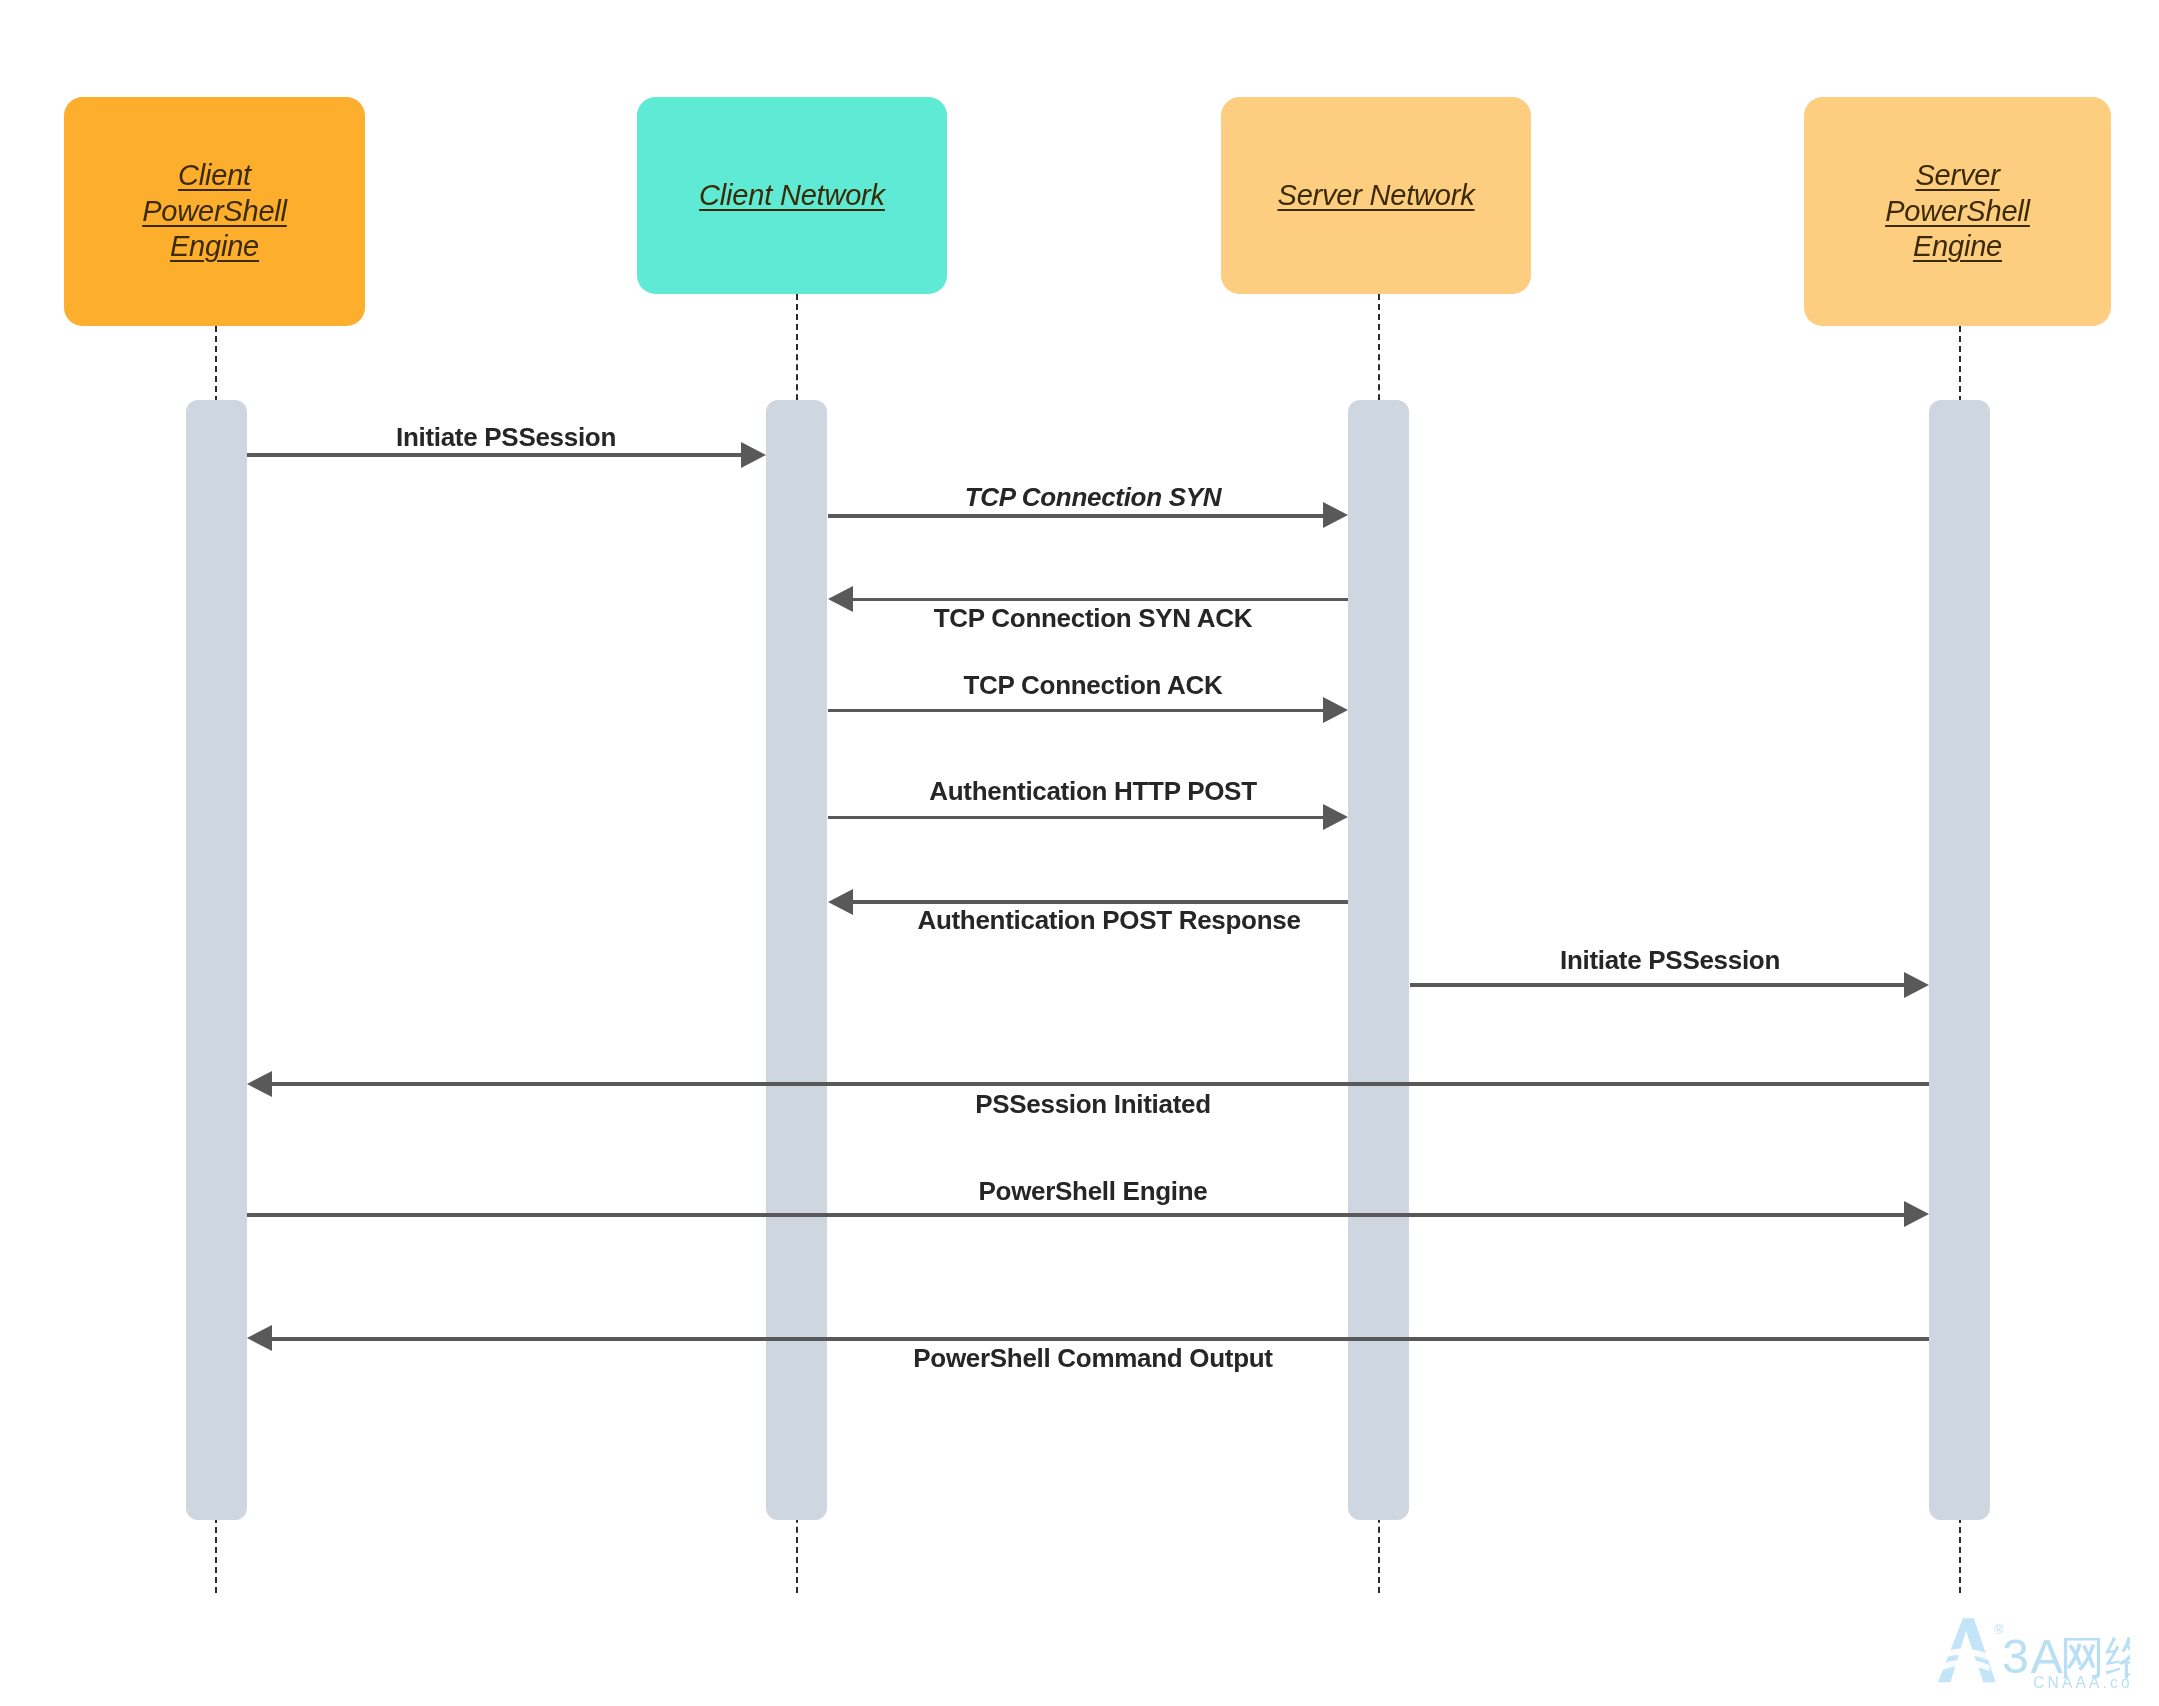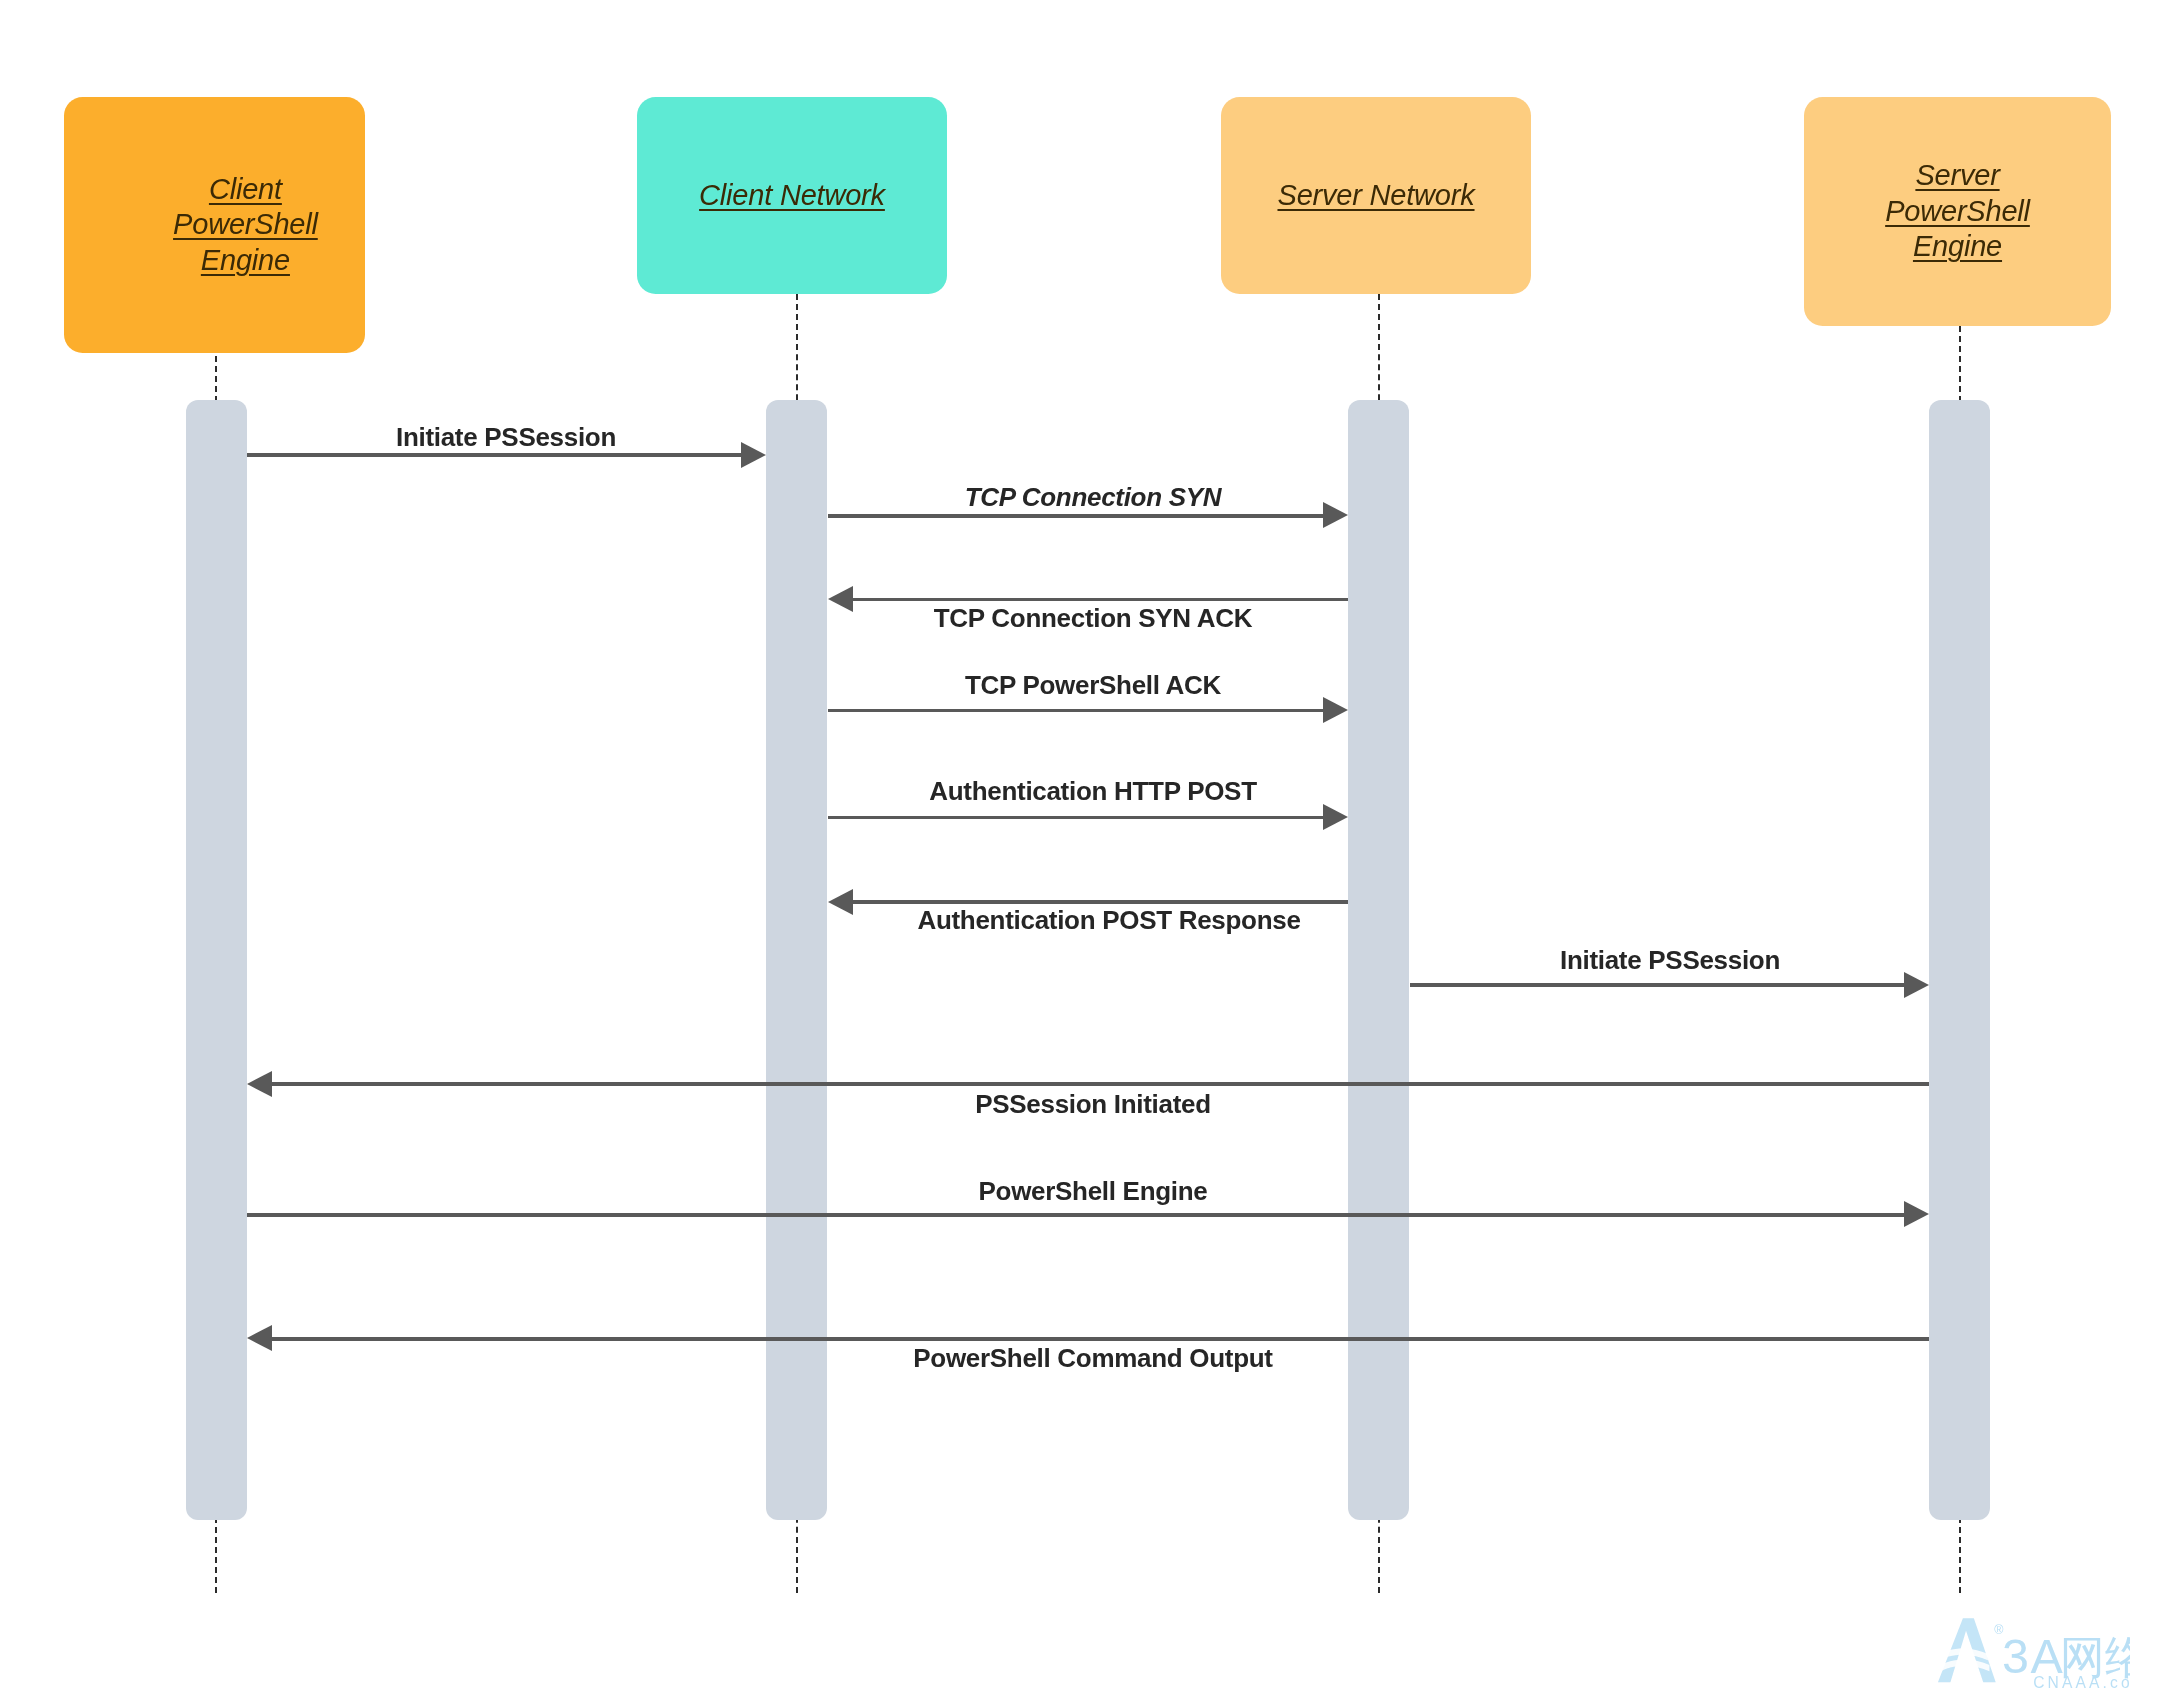--- a/index.html
+++ b/index.html
@@ -104,21 +104,21 @@
       <div class="lifeline" style="left: 1378px; top: 294px; height: 1299px;"></div>
       <div class="lifeline" style="left: 1959px; top: 326px; height: 1267px;"></div>
     </div>
   <div id="layer-activations">
       <div class="activation" style="left: 186px; top: 400px; width: 61px; height: 1120px; background: rgb(206, 214, 224);"></div>
       <div class="activation" style="left: 766px; top: 400px; width: 61px; height: 1120px; background: rgb(206, 214, 224);"></div>
       <div class="activation" style="left: 1348px; top: 400px; width: 61px; height: 1120px; background: rgb(206, 214, 224);"></div>
       <div class="activation" style="left: 1929px; top: 400px; width: 61px; height: 1120px; background: rgb(206, 214, 224);"></div>
     </div>
   <div id="layer-participants">
-      <div class="participant" style="left: 64px; top: 97px; width: 301px; height: 256px; background: rgb(252, 174, 44); justify-content: flex-end;">
+      <div class="participant" style="left: 64px; top: 97px; width: 301px; height: 229px; background: rgb(252, 174, 44);">
         <div class="participant-label" style="max-width: 212px;">Client PowerShell Engine</div>
       </div>
       <div class="participant" style="left: 637px; top: 97px; width: 310px; height: 197px; background: #5eead4;">
         <div class="participant-label">Client Network</div>
       </div>
       <div class="participant" style="left: 1221px; top: 97px; width: 310px; height: 197px; background: rgb(253, 205, 128);">
         <div class="participant-label">Server Network</div>
       </div>
       <div class="participant" style="left: 1804px; top: 97px; width: 307px; height: 229px; background: rgb(253, 205, 128);">
         <div class="participant-label" style="max-width: 212px; text-align: center;">Server PowerShell Engine</div>
@@ -136,21 +136,21 @@
         <div class="msg-label" style="left: 1093px; top: 482px; transform: translateX(-50%); color: rgb(38, 38, 38); font-style: italic;">TCP Connection SYN</div>
       </div>
       <div class="message" style="left: 0px; top: 0px; width: 2160px;">
         <div class="msg-shaft" style="border-top-width: 3.4px; border-top-color: rgb(89, 89, 89); top: 598px; left: 850px; width: 498px;"></div>
         <div class="msg-head left" style="top: 586px; left: 828px; border-right-color: rgb(89, 89, 89);"></div>
         <div class="msg-label" style="left: 1093px; top: 603px; transform: translateX(-50%); color: rgb(38, 38, 38);">TCP Connection SYN ACK</div>
       </div>
       <div class="message" style="left: 0px; top: 0px; width: 2160px;">
         <div class="msg-shaft" style="border-top-width: 3.4px; border-top-color: rgb(89, 89, 89); top: 709px; left: 828px; width: 498px;"></div>
         <div class="msg-head right" style="top: 697px; left: 1323px; border-left-color: rgb(89, 89, 89);"></div>
-        <div class="msg-label" style="left: 1093px; top: 670px; transform: translateX(-50%); color: rgb(38, 38, 38);">TCP PowerShell ACK</div>
+        <div class="msg-label" style="left: 1093px; top: 670px; transform: translateX(-50%); color: rgb(38, 38, 38);">TCP Connection ACK</div>
       </div>
       <div class="message" style="left: 0px; top: 0px; width: 2160px;">
         <div class="msg-shaft" style="border-top-width: 3.4px; border-top-color: rgb(89, 89, 89); top: 816px; left: 828px; width: 498px;"></div>
         <div class="msg-head right" style="top: 804px; left: 1323px; border-left-color: rgb(89, 89, 89);"></div>
         <div class="msg-label" style="left: 1093px; top: 776px; transform: translateX(-50%); color: rgb(38, 38, 38);">Authentication HTTP POST</div>
       </div>
       <div class="message" style="left: 0px; top: 0px; width: 2160px;">
         <div class="msg-shaft" style="border-top-width: 4.2px; border-top-color: rgb(89, 89, 89); top: 900px; left: 850px; width: 498px;"></div>
         <div class="msg-head left" style="top: 889px; left: 828px; border-right-color: rgb(89, 89, 89);"></div>
         <div class="msg-label" style="left: 1093px; top: 905px; transform: translateX(-50%); color: rgb(38, 38, 38); margin-left: 16px;">Authentication POST Response</div>

